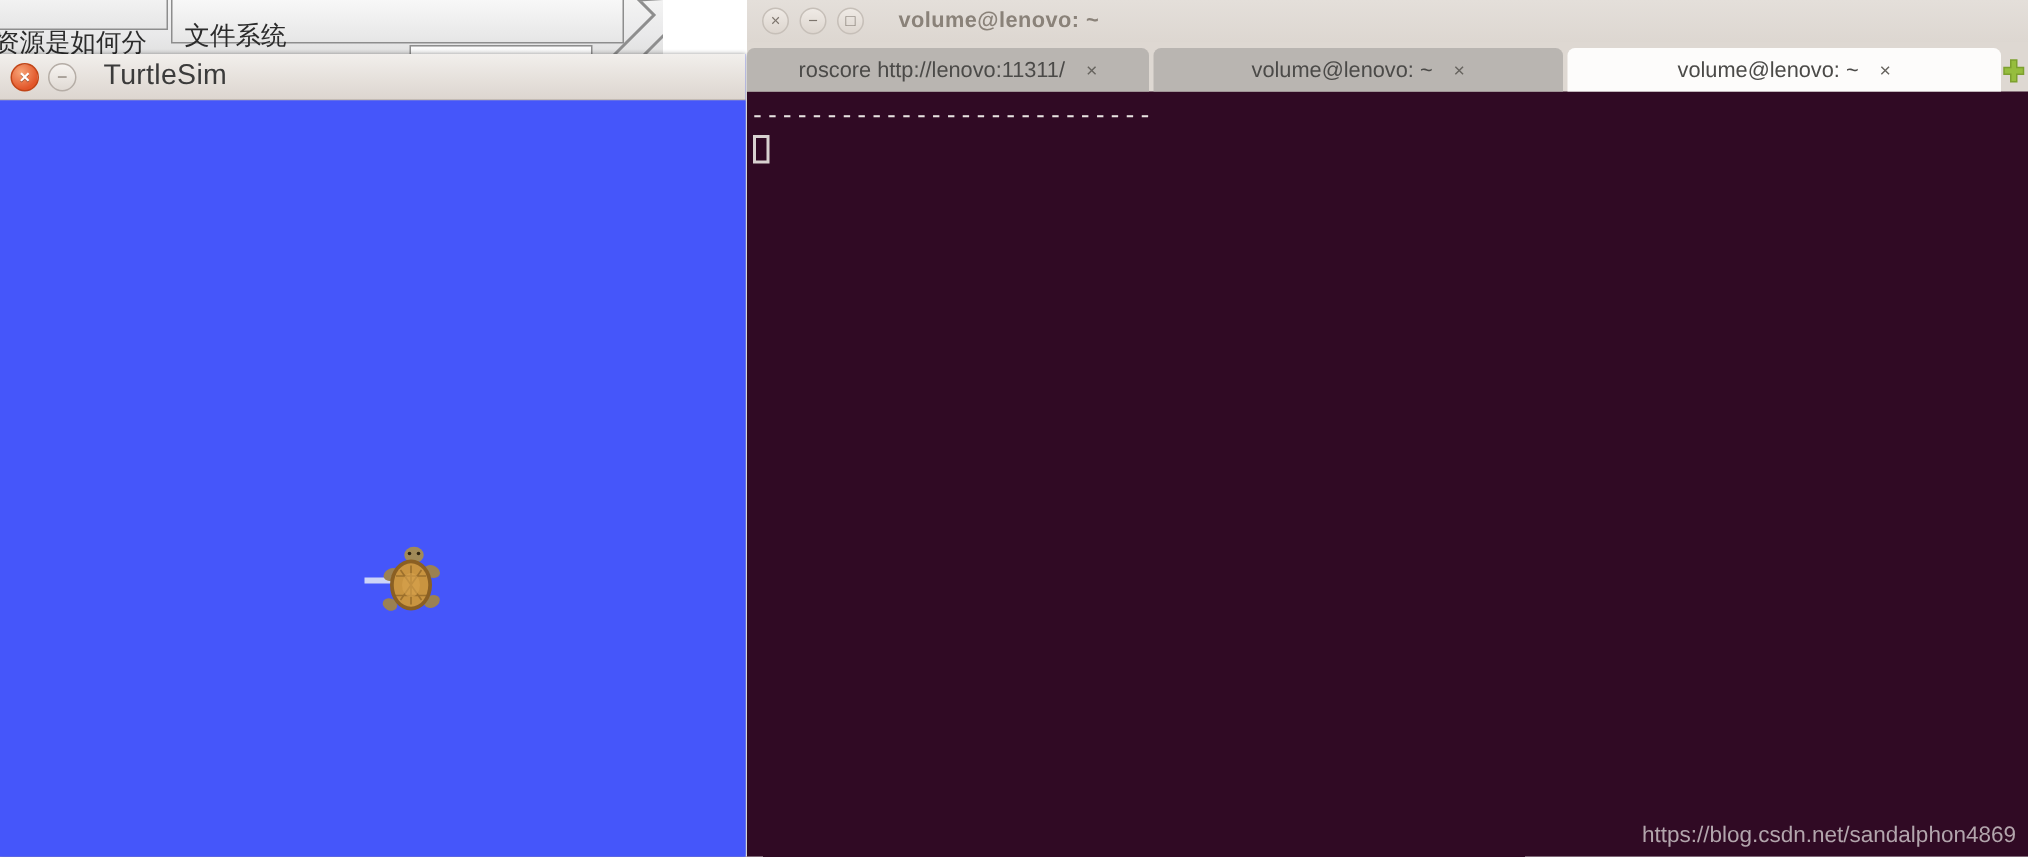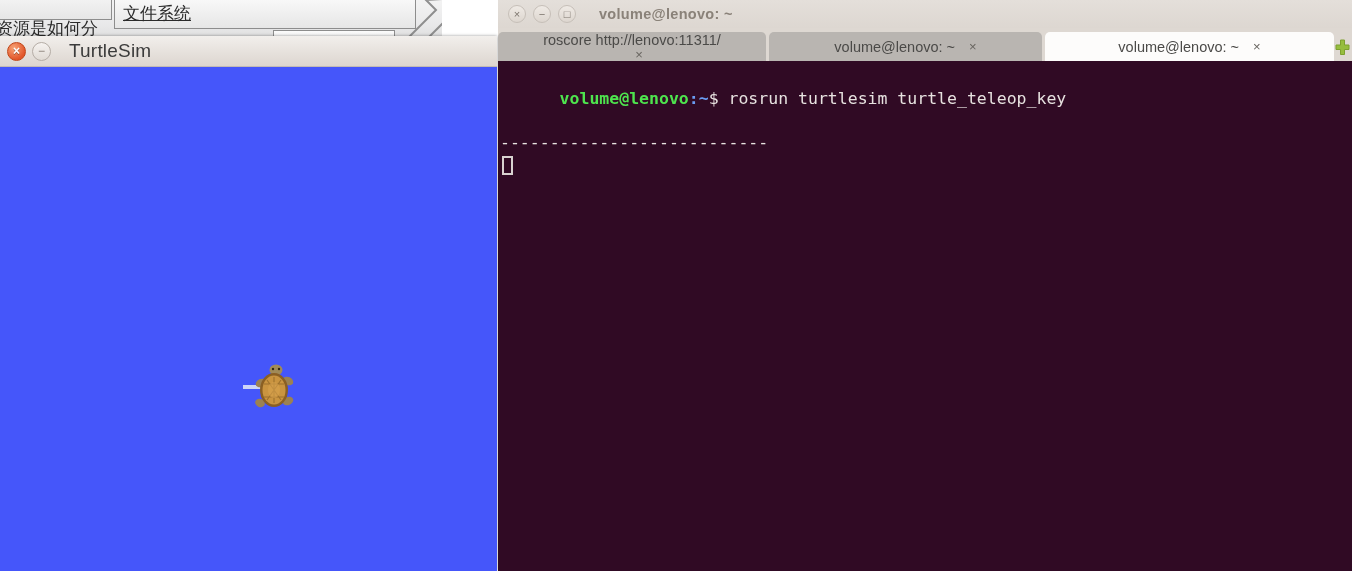--- a/index.html
+++ b/index.html
@@ -222,21 +222,21 @@
     font-family: "Liberation Sans", sans-serif;
   }
 </style>
 </head>
 <body>
 
 <div id="desktop">
   <div class="bg-box" style="left:-60px; top:-16px; width:170px; height:34px;"></div>
   <div class="bg-cn" style="left:-4px; top:17px;">资源是如何分</div>
   <div class="bg-box" style="left:114px; top:-6px; width:300px; height:33px;"></div>
-  <div class="bg-cn" style="left:123px; top:2px;text-decoration:underline;">文件系统</div>
+  <div class="bg-cn" style="left:123px; top:12px;">文件系统</div>
   <div class="bg-box" style="left:273px; top:30px; width:120px; height:26px;"></div>
   <svg class="bg-arrow" style="left:404px; top:-4px;" width="60" height="46" viewBox="0 0 60 46">
     <path d="M6 40 L32 14 L22 4 L54 2 L52 34 L42 24 L16 50 Z" fill="none" stroke="#8e8e8e" stroke-width="2"></path>
   </svg>
   <div class="bg-dot" style="left:464px; top:2px;"></div>
   <div class="bg-dot" style="left:464px; top:29px;"></div>
   <div class="bg-dot" style="left:492px; top:2px;"></div>
   <div class="bg-dot" style="left:492px; top:29px;"></div>
 </div>
 
@@ -272,39 +272,37 @@
 <div id="terminal-window">
 
   <div id="term-titlebar">
     <div class="tb-btn">×</div>
     <div class="tb-btn">−</div>
     <div class="tb-btn">□</div>
     <div id="term-title">volume@lenovo: ~</div>
   </div>
 
   <div id="term-tabbar">
-    <div class="tab tab-inactive" style="width:268px;flex-direction:column;">
+    <div class="tab tab-inactive" style="width:268px;">
       <span class="tab-label">roscore http://lenovo:11311/</span>
       <span class="tab-close">×</span>
     </div>
     <div class="tab tab-inactive" style="width:273px;">
       <span class="tab-label">volume@lenovo: ~</span>
       <span class="tab-close">×</span>
     </div>
     <div class="tab tab-active" style="width:289px;">
       <span class="tab-label">volume@lenovo: ~</span>
       <span class="tab-close">×</span>
     </div>
     <div id="new-tab-btn">
       <svg width="15" height="17" viewBox="0 0 15 17">
         <path d="M5.5 1 H9.5 V6 H14 V10.5 H9.5 V15.5 H5.5 V10.5 H1 V6 H5.5 Z" fill="#96bd3e" stroke="#7da02f" stroke-width="1"></path>
       </svg>
     </div>
   </div>
 
   <div id="term-body">
-    <div class="term-line">
-      <span class="c-green">volume@lenovo</span><span class="c-blue">:~</span><span class="c-white">$</span><span class="c-white"> rosrun turtlesim turtle_teleop_key</span>
-    </div>
     <div class="term-line">---------------------------</div>
     <div id="term-cursor"></div>
+    <div id="watermark">https://blog.csdn.net/sandalphon4869</div>
   </div>
 </div>
 
 </body></html>

